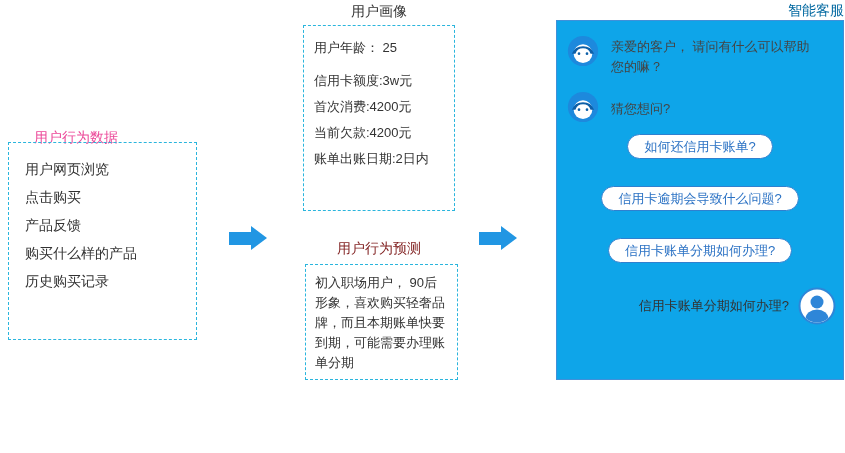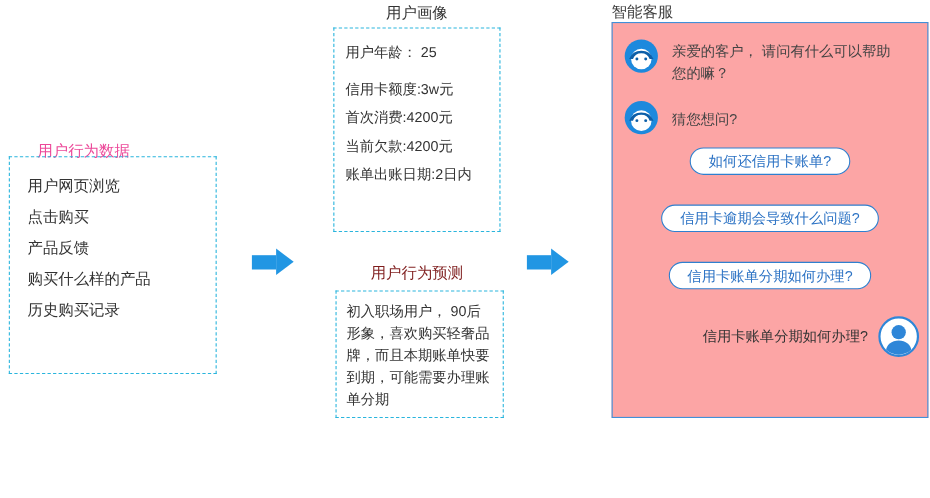--- a/index.html
+++ b/index.html
@@ -26,23 +26,23 @@
                  border:1.5px dashed #2ab5dd; padding:9px 4px 0 10px; }
   .p-item { font-size:13px; color:#333; line-height:26px; white-space:nowrap; }
   .p-item.first { margin-bottom:7px; }
 
   .mid-title2 { position:absolute; left:303px; top:240px; width:152px; text-align:center; font-size:14px; color:#7f1d1d; }
   .prediction-box { position:absolute; left:305px; top:264px; width:153px; height:116px;
                     border:1.5px dashed #2ab5dd; padding:8px 9px; font-size:13px;
                     color:#333; line-height:20px; word-break:break-all; }
 
   
-  .right-title { position:absolute; left:556px; top:2px; width:288px; text-align:left; font-size:14px; color:#404040; }
+  .right-title { position:absolute; left:556px; top:2px; width:288px; text-align:right; font-size:14px; color:#0369a1; }
   .chat-box { position:absolute; left:556px; top:20px; width:288px; height:360px;
-              border:1px solid #4090d9; background:#fca5a5; }
+              border:1px solid #4090d9; background:#0ea5e9; }
   .msg { position:absolute; left:10px; display:flex; align-items:flex-start; }
   .msg1 { top:14px; }
   .msg2 { top:70px; }
   .avatar { width:32px; height:32px; flex:0 0 32px; }
   .msg-text { margin-left:12px; font-size:13px; color:#444; line-height:20px; width:206px; padding-top:2px; }
   .msg2 .msg-text { padding-top:8px; }
 
   .qbtns { position:absolute; top:113px; left:0; width:100%;
            display:flex; flex-direction:column; align-items:center; gap:27px; }
   .qbtn { border:1px solid #2f80cf; background:#fff; color:#2b72c4; font-size:13px;

